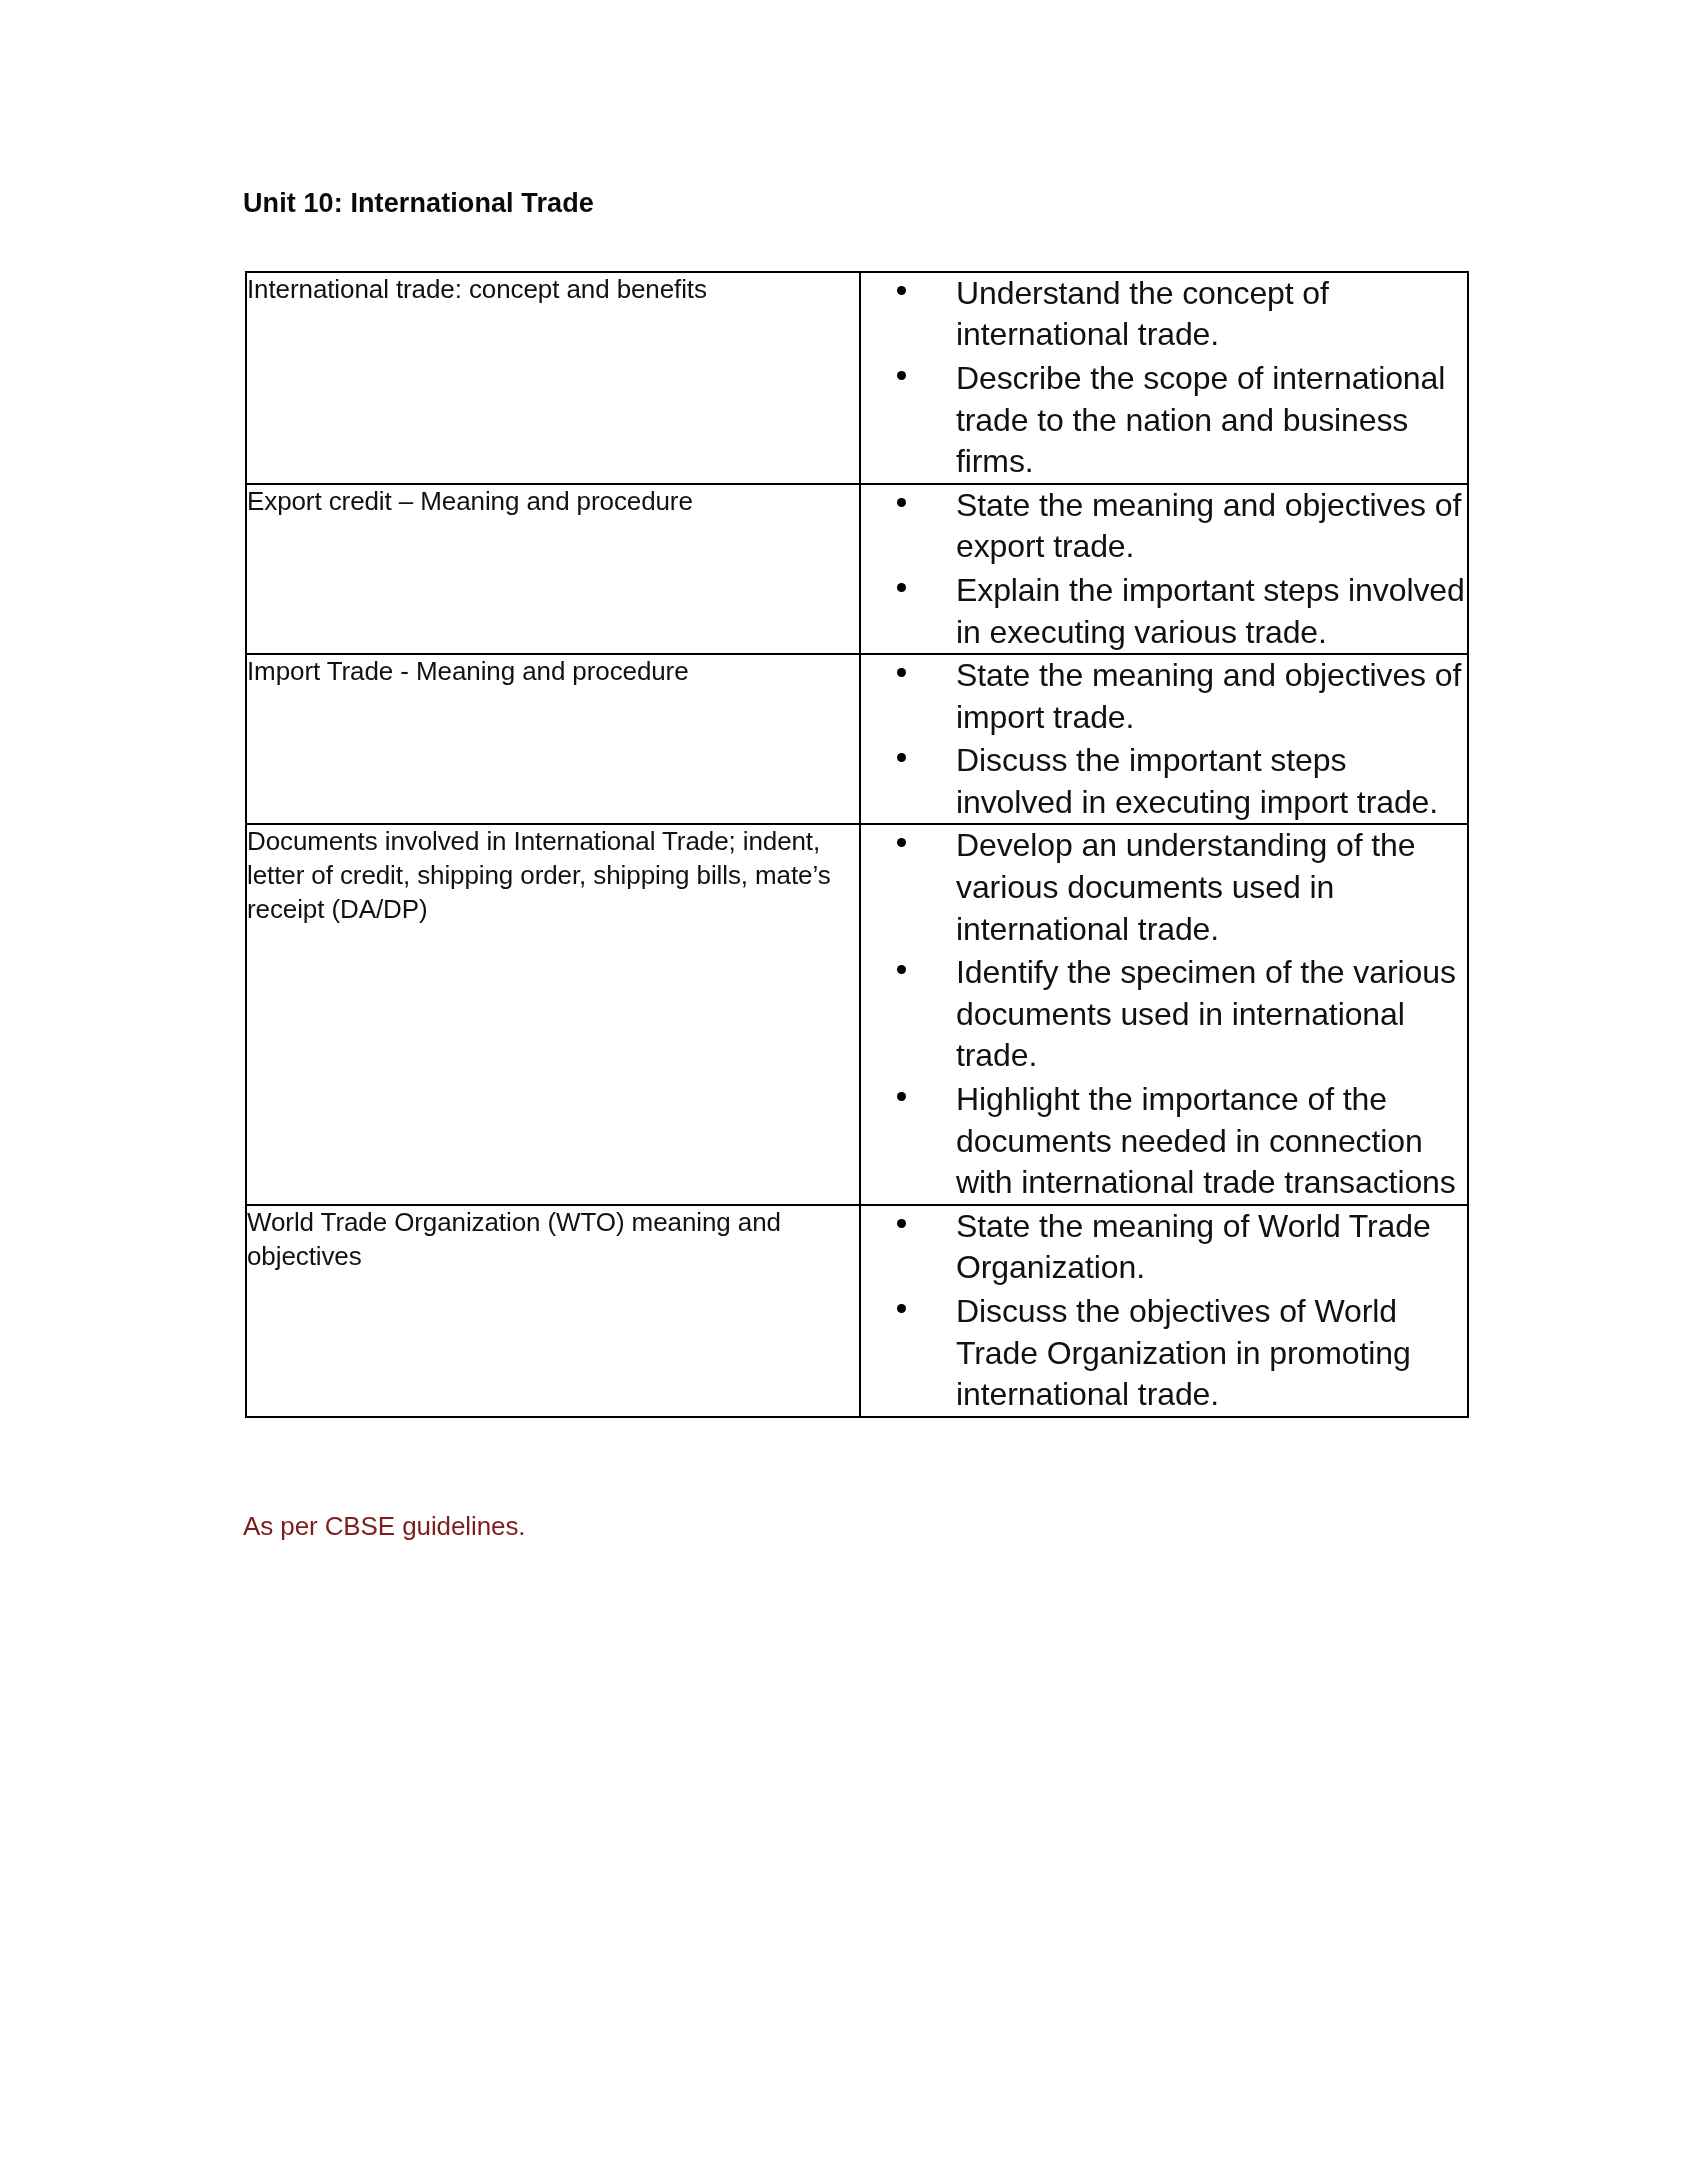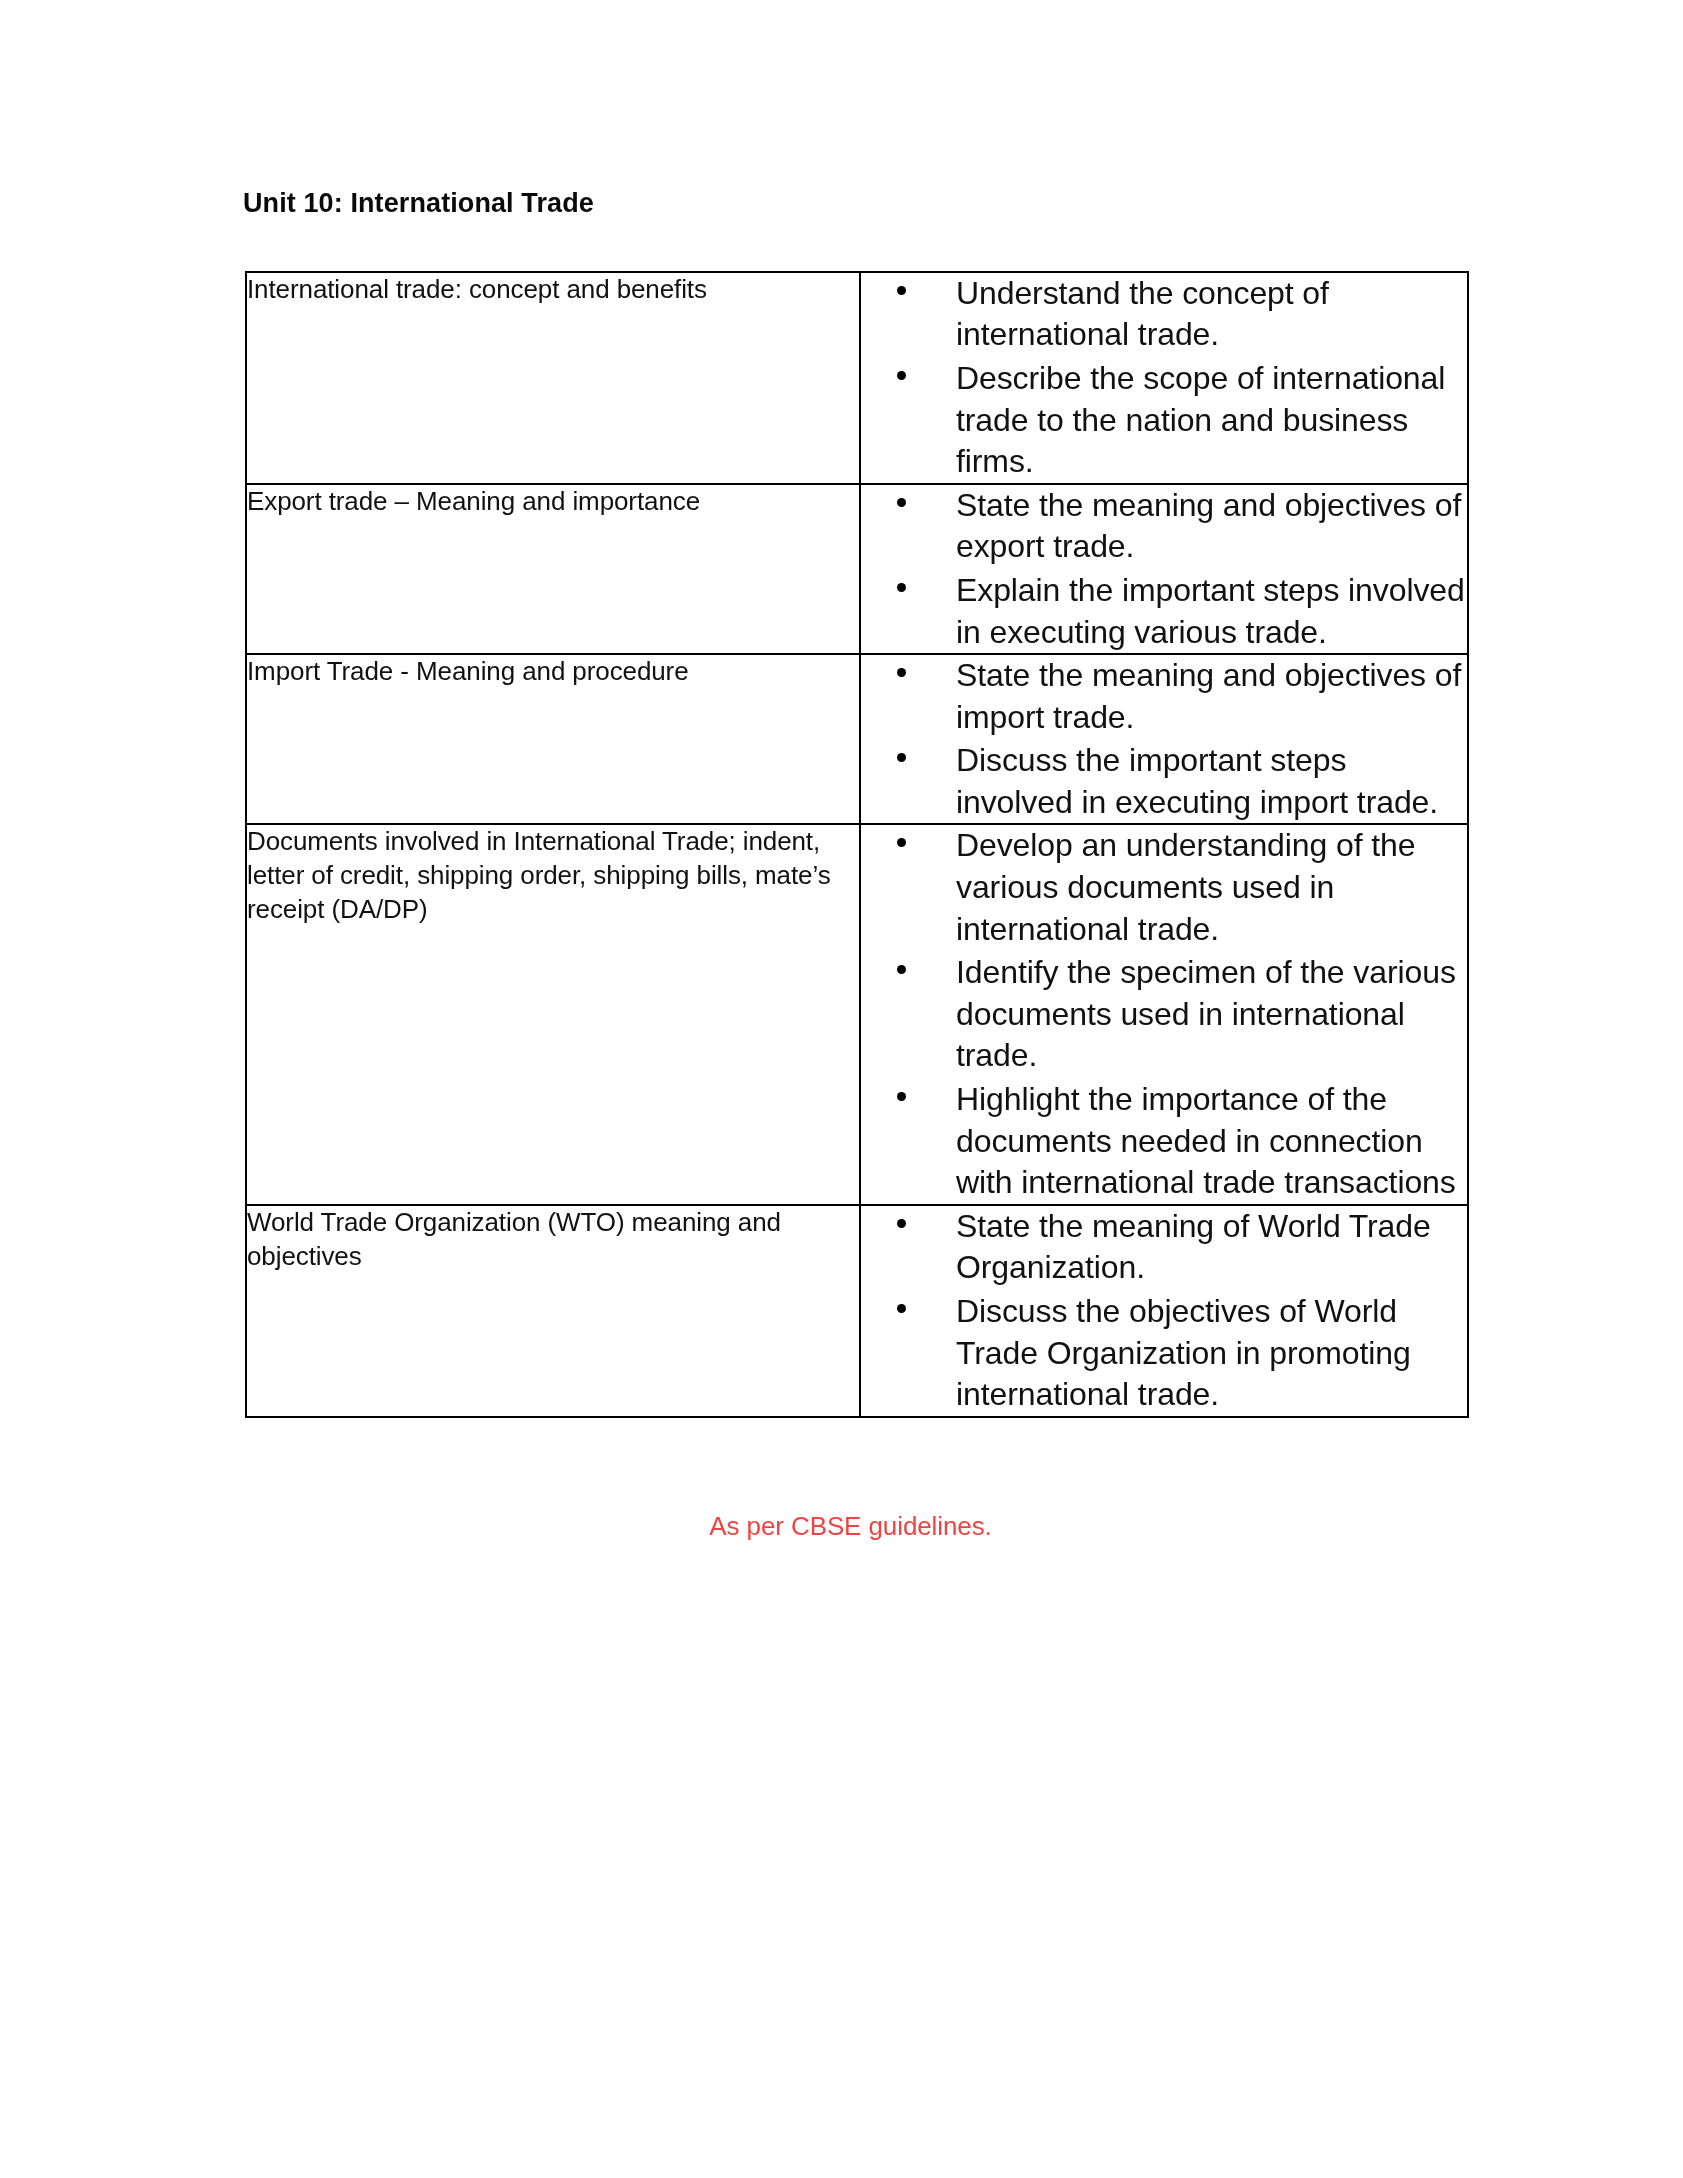--- a/index.html
+++ b/index.html
@@ -101,24 +101,23 @@
     top: 13px;
     width: 9px;
     height: 9px;
     background: #000000;
     border-radius: 50%;
   }
 
   .body-para {
     font-size: 26px;
     line-height: 1.3;
-    color: #ef4444;
+    color: #7f1d1d;
     margin: 0 0 0 8px;
     letter-spacing: -0.1px;
-    text-align: center;
   }
 
   .spacer-after-table { height: 42px; }
   .spacer-after-heading2 { height: 40px; }
 </style>
 </head>
 <body>
 
 <div class="page">
   <div class="content">
@@ -143,21 +142,21 @@
               <li>
                 <span class="bullet-dot"></span>
                 <span>Describe the scope of international trade to the nation and business firms.</span>
               </li>
             </ul>
           </td>
         </tr>
 
         <tr>
           <td class="col-topic">
-            <div class="topic-text">Export trade – Meaning and importance</div>
+            <div class="topic-text">Export credit – Meaning and procedure</div>
           </td>
           <td class="col-outcome">
             <ul class="outcomes">
               <li>
                 <span class="bullet-dot"></span>
                 <span>State the meaning and objectives of export trade.</span>
               </li>
               <li>
                 <span class="bullet-dot"></span>
                 <span>Explain the important steps involved in executing various trade.</span>

